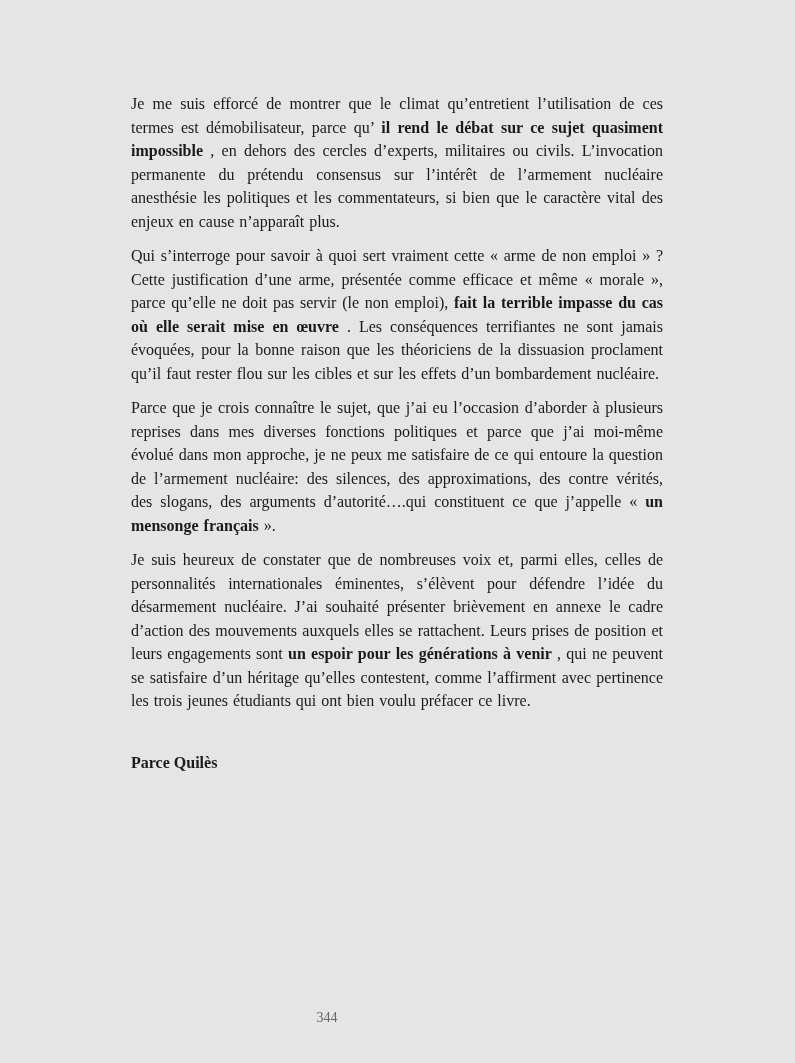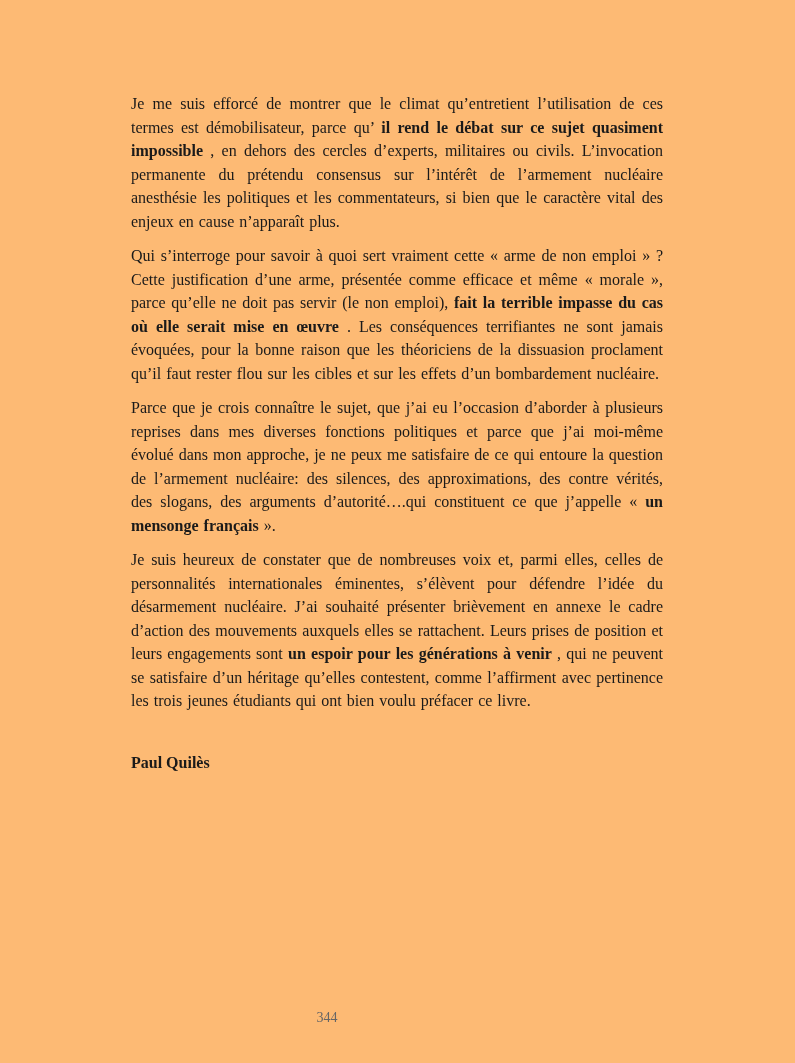--- a/index.html
+++ b/index.html
@@ -7,21 +7,21 @@
     padding: 0;
     background: #ffffff;
     width: 795px;
     height: 1063px;
     overflow: hidden;
   }
   .page {
     position: relative;
     width: 795px;
     height: 1063px;
-    background: #fdba74;
+    background: #e5e5e5;
     font-family: "Liberation Serif", serif;
     color: #1a1a1a;
   }
   .text-block {
     position: absolute;
     left: 131px;
     top: 92px;
     width: 532px;
   }
   .para {
@@ -59,18 +59,18 @@
   <div class="text-block">
 
     <p class="para"><span>Je me suis efforcé de montrer que le climat qu’entretient l’utilisation de ces termes est démobilisateur, parce qu’ </span><b>il rend le débat sur ce sujet quasiment impossible</b><span> , en dehors des cercles d’experts, militaires ou civils. L’invocation permanente du prétendu consensus sur l’intérêt de l’armement nucléaire anesthésie les politiques et les commentateurs, si bien que le caractère vital des enjeux en cause n’apparaît plus.</span></p>
 
     <p class="para"><span>Qui s’interroge pour savoir à quoi sert vraiment cette « arme de non emploi » ? Cette justification d’une arme, présentée comme efficace et même « morale », parce qu’elle ne doit pas servir (le non emploi), </span><b>fait la terrible impasse du cas où elle serait mise en œuvre</b><span> . Les conséquences terrifiantes ne sont jamais évoquées, pour la bonne raison que les théoriciens de la dissuasion proclament qu’il faut rester flou sur les cibles et sur les effets d’un bombardement nucléaire.</span></p>
 
     <p class="para"><span>Parce que je crois connaître le sujet, que j’ai eu l’occasion d’aborder à plusieurs reprises dans mes diverses fonctions politiques et parce que j’ai moi-même évolué dans mon approche, je ne peux me satisfaire de ce qui entoure la question de l’armement nucléaire: des silences, des approximations, des contre vérités, des slogans, des arguments d’autorité….qui constituent ce que j’appelle « </span><b>un mensonge français</b><span> ».</span></p>
 
     <p class="para"><span>Je suis heureux de constater que de nombreuses voix et, parmi elles, celles de personnalités internationales éminentes, s’élèvent pour défendre l’idée du désarmement nucléaire. J’ai souhaité présenter brièvement en annexe le cadre d’action des mouvements auxquels elles se rattachent. Leurs prises de position et leurs engagements sont </span><b>un espoir pour les générations à venir</b><span> , qui ne peuvent se satisfaire d’un héritage qu’elles contestent, comme l’affirment avec pertinence les trois jeunes étudiants qui ont bien voulu préfacer ce livre.</span></p>
 
-    <div class="signature">Paul Quilès</div>
+    <div class="signature">Parce Quilès</div>
 
   </div>
 
   <div class="page-number">344</div>
 </div>
 
 </body></html>

